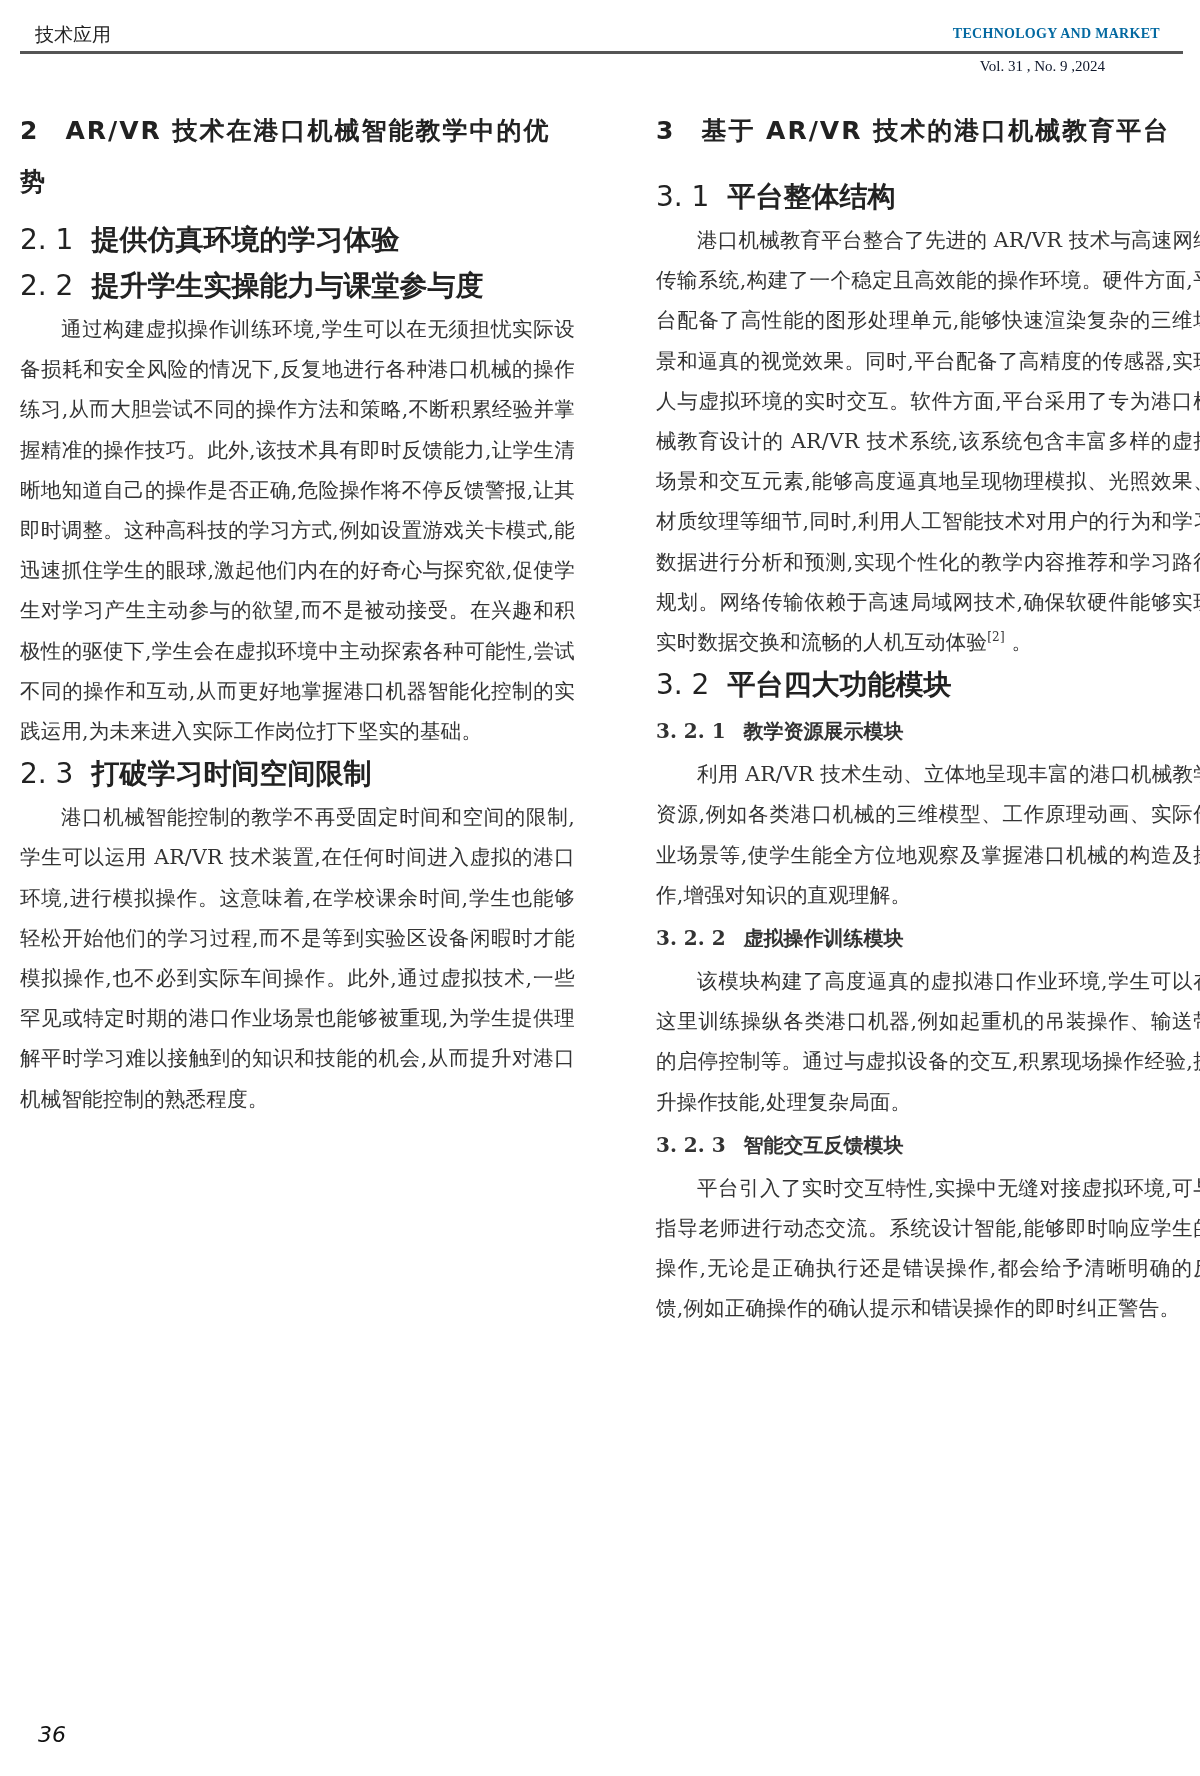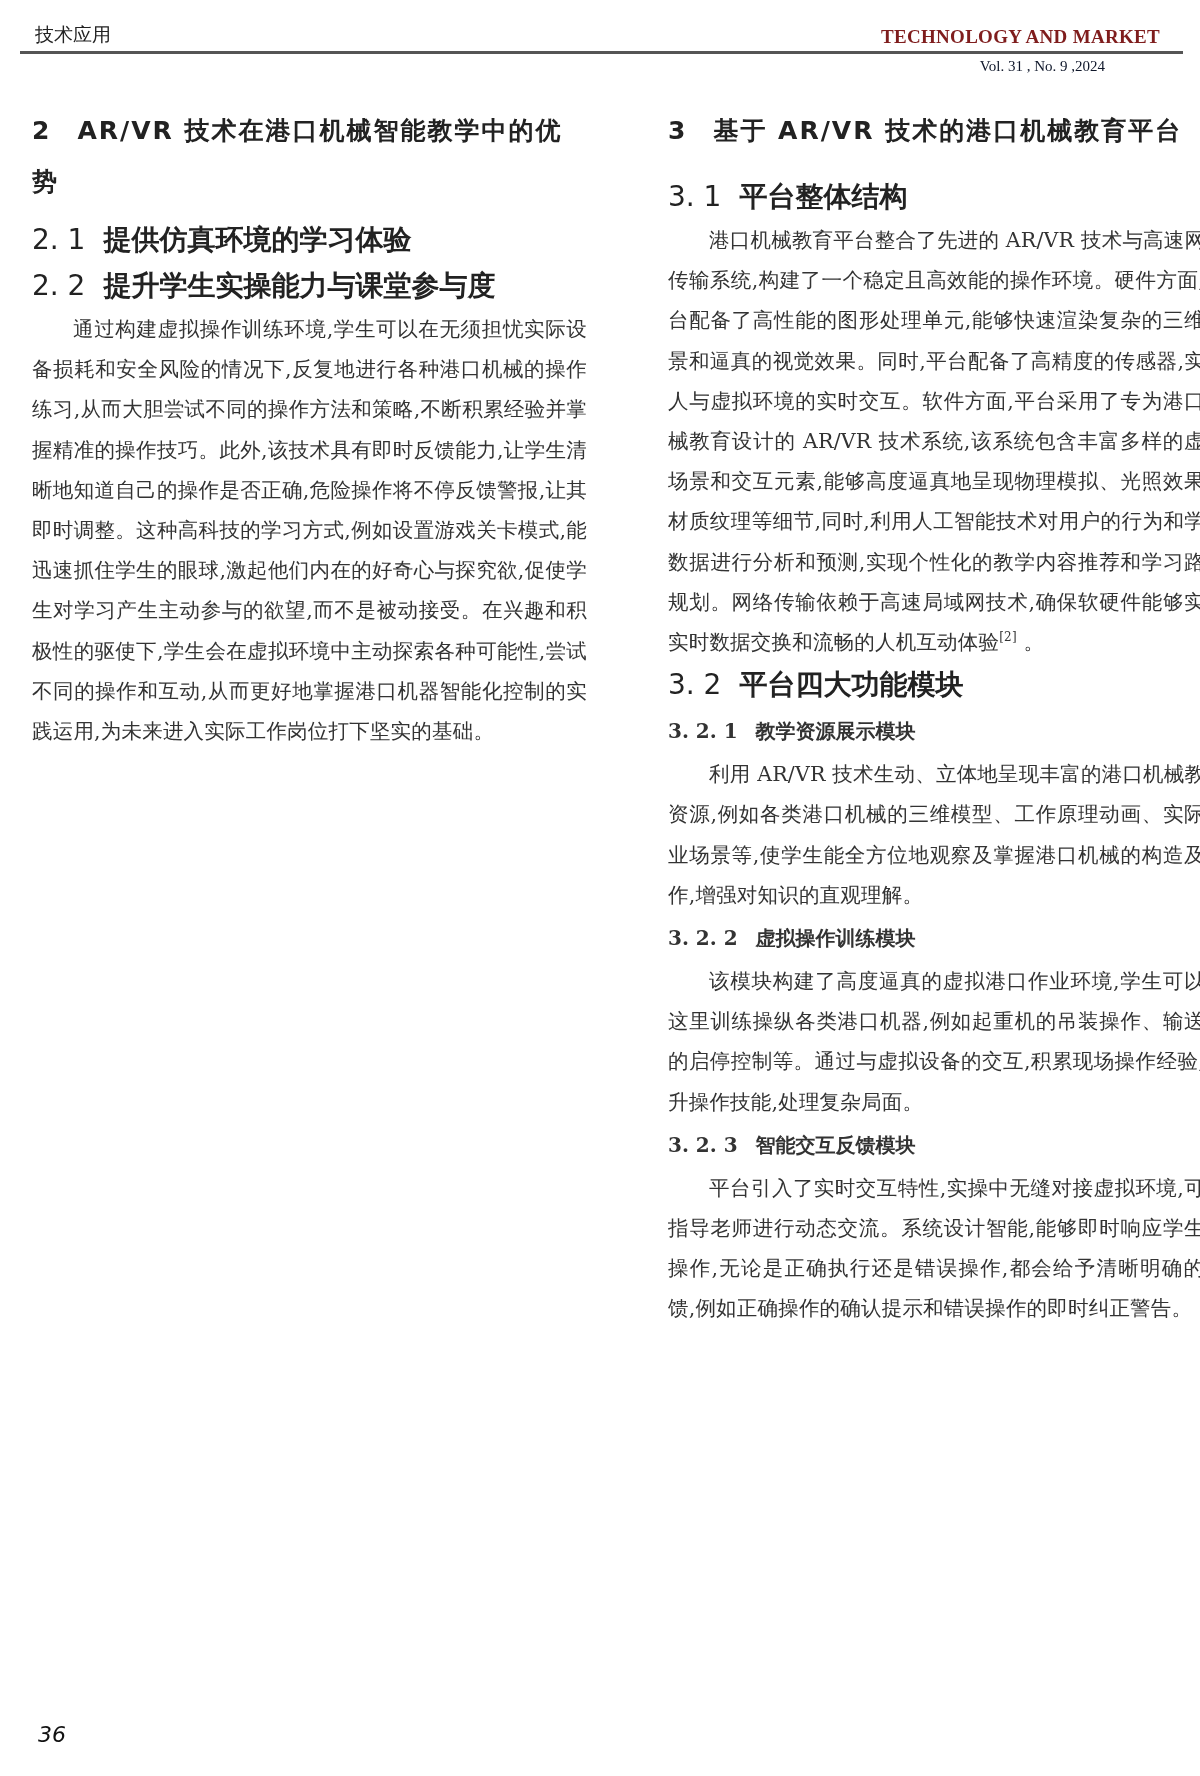--- a/index.html
+++ b/index.html
@@ -3,32 +3,32 @@
 <meta charset="utf-8">
 <style>
   html, body { margin: 0; padding: 0; background: #ffffff; }
   body { width: 1200px; height: 1776px; position: relative; overflow: hidden; color: #222; }
   .header-left {
     position: absolute; left: 35px; top: 22px;
     font-family: "DejaVu Sans", sans-serif; font-weight: normal; font-size: 19px; color: #222;
   }
   .header-right {
     position: absolute; right: 40px; top: 26px;
-    font-family: "Liberation Serif", serif; font-weight: bold; font-size: 19px; color: #7f1d1d; letter-spacing: 0.3px;
+    font-family: "Liberation Serif", serif; font-weight: bold; font-size: 14px; color: #0369a1; letter-spacing: 0.3px;
   }
   .header-rule {
     position: absolute; left: 20px; top: 51px; width: 1163px; height: 3px; background: #555;
   }
   .header-vol {
     position: absolute; right: 95px; top: 58px;
     font-family: "Liberation Serif", serif; font-size: 15px; color: #0f172a;
   }
   .col {
     position: absolute; top: 105px; width: 558px;
-    font-family: "DejaVu Serif", serif; font-size: 20.5px; color: #333; margin-left: 12px;
+    font-family: "DejaVu Serif", serif; font-size: 20.5px; color: #333;
   }
   .col.left { left: 20px; width: 555px; }
   .col.right { left: 656px; width: 558px; }
   .h1 {
     font-family: "DejaVu Sans", sans-serif; font-weight: bold; font-size: 25px; color: #222;
     line-height: 51px; letter-spacing: 2px; margin: 0 0 10px 0;
   }
   .h1 .num { margin-right: 26px; }
   .h2 {
     font-family: "DejaVu Sans", sans-serif; font-weight: bold; font-size: 28px; color: #222;
@@ -67,20 +67,24 @@
 
   <h2 class="h2">
     <span class="num">2. 1</span><span>提供仿真环境的学习体验</span>
   </h2>
 
   <h2 class="h2">
     <span class="num">2. 2</span><span>提升学生实操能力与课堂参与度</span>
   </h2>
   <p class="p">通过构建虚拟操作训练环境,学生可以在无须担忧实际设备损耗和安全风险的情况下,反复地进行各种港口机械的操作练习,从而大胆尝试不同的操作方法和策略,不断积累经验并掌握精准的操作技巧。此外,该技术具有即时反馈能力,让学生清晰地知道自己的操作是否正确,危险操作将不停反馈警报,让其即时调整。这种高科技的学习方式,例如设置游戏关卡模式,能迅速抓住学生的眼球,激起他们内在的好奇心与探究欲,促使学生对学习产生主动参与的欲望,而不是被动接受。在兴趣和积极性的驱使下,学生会在虚拟环境中主动探索各种可能性,尝试不同的操作和互动,从而更好地掌握港口机器智能化控制的实践运用,为未来进入实际工作岗位打下坚实的基础。</p>
 
+  <h2 class="h2">
+    <span class="num">2. 3</span><span>打破学习时间空间限制</span>
+  </h2>
+  <p class="p">港口机械智能控制的教学不再受固定时间和空间的限制,学生可以运用 AR/VR 技术装置,在任何时间进入虚拟的港口环境,进行模拟操作。这意味着,在学校课余时间,学生也能够轻松开始他们的学习过程,而不是等到实验区设备闲暇时才能模拟操作,也不必到实际车间操作。此外,通过虚拟技术,一些罕见或特定时期的港口作业场景也能够被重现,为学生提供理解平时学习难以接触到的知识和技能的机会,从而提升对港口机械智能控制的熟悉程度。</p>
 </div>
 
 <div class="col right">
   <h1 class="h1" style="margin-bottom:18px;">
     <span class="num">3</span><span>基于 AR/VR 技术的港口机械教育平台</span>
   </h1>
 
   <h2 class="h2">
     <span class="num">3. 1</span><span>平台整体结构</span>
   </h2>

